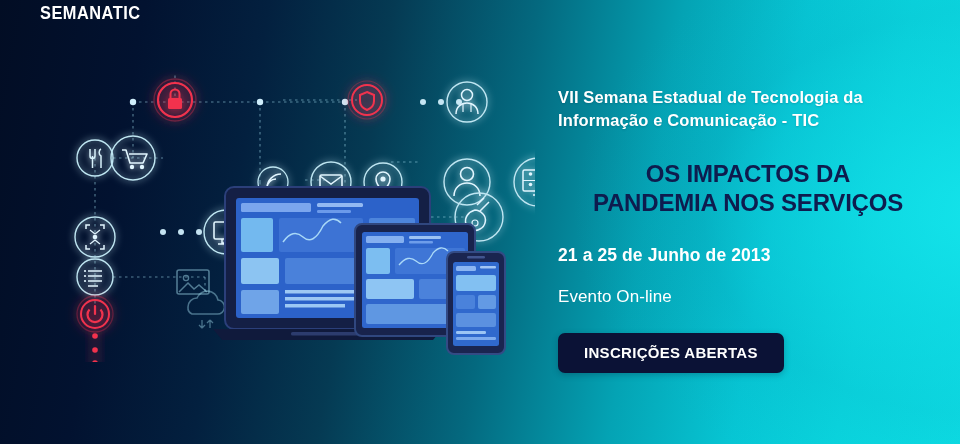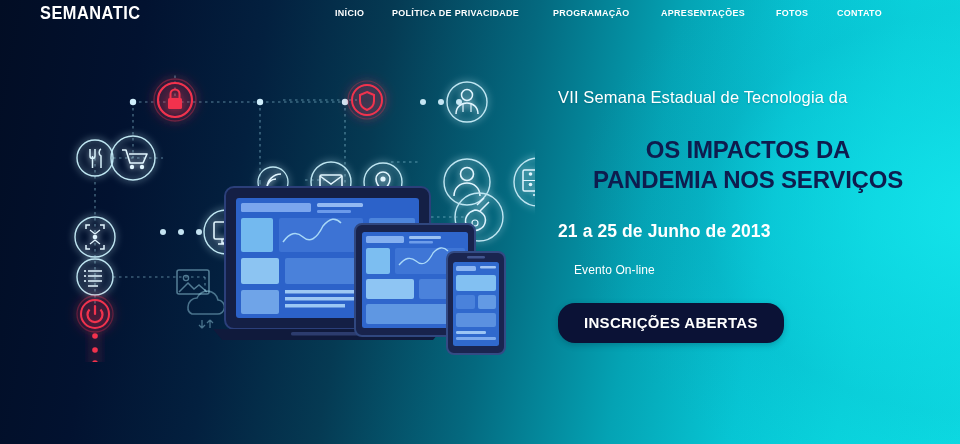--- a/index.html
+++ b/index.html
@@ -102,21 +102,21 @@
   .hero-text {
     position: absolute;
     left: 558px;
     top: 86px;
     width: 380px;
     z-index: 30;
   }
   .kicker {
     color: #ffffff;
     font-size: 16.5px;
-    font-weight: normal;
+    font-weight: bold;
     line-height: 1.42;
     letter-spacing: 0.15px;
     margin: 0;
     text-shadow: 0 1px 2px rgba(0,40,60,0.20);
   }
   .main-title {
     color: #0e1c4e;
     font-size: 24px;
     font-weight: bold;
     line-height: 1.23;
@@ -127,62 +127,49 @@
   }
   .date-line {
     color: #ffffff;
     font-size: 17.5px;
     font-weight: bold;
     margin: 27px 0 0 0;
     letter-spacing: 0.1px;
   }
   .mode-line {
     color: #ffffff;
-    font-size: 12px;
+    font-size: 17px;
     font-weight: normal;
-    margin: 21px 0 0 16px;
+    margin: 21px 0 0 0;
     letter-spacing: 0.1px;
   }
   .cta {
     display: inline-block;
     margin-top: 26px;
     background: #0b1236;
     color: #ffffff;
     font-size: 15px;
     font-weight: bold;
     letter-spacing: 0.3px;
     padding: 11px 26px 12px 26px;
     border: none;
-    border-radius: 17px;
+    border-radius: 7px;
     cursor: pointer;
     font-family: "Liberation Sans", sans-serif;
     box-shadow: 0 2px 6px rgba(0,20,40,0.25);
   }
 </style>
 </head>
 <body>
 
 <div class="page">
 
   <div class="header">
     <div class="logo">SEMANATIC</div>
 
-    <nav class="nav">
-      <a class="nav-item">INÍCIO</a>
-      <span class="nav-sep"></span>
-      <a class="nav-item">POLÍTICA DE PRIVACIDADE</a>
-      <span class="nav-sep"></span>
-      <a class="nav-item">PROGRAMAÇÃO</a>
-      <span class="nav-sep"></span>
-      <a class="nav-item">APRESENTAÇÕES</a>
-      <span class="nav-sep"></span>
-      <a class="nav-item">FOTOS</a>
-      <span class="nav-sep"></span>
-      <a class="nav-item">CONTATO</a>
-    </nav>
   </div>
 
   <div class="illustration">
     <svg width="480" height="300" viewBox="0 0 480 300" xmlns="http://www.w3.org/2000/svg">
       <defs>
         <g id="ic-circle"></g>
         <filter id="redglow" x="-120%" y="-120%" width="340%" height="340%">
           <feGaussianBlur stdDeviation="6" result="b"></feGaussianBlur>
           <feMerge>
               <feMergeNode in="b"></feMergeNode>
@@ -452,20 +439,21 @@
             <circle cx="490.5" cy="122.5" r="1.8"></circle>
         </g>
         <path d="M478,133 h10 M483,129 v4" stroke="#e2f6ff" stroke-width="1.4" fill="none"></path>
       </g>
     </svg>
   </div>
 
   <div class="hero-text">
     <div class="kicker">
       <span>VII Semana Estadual de Tecnologia da</span><br>
+      <span>Informação e Comunicação - TIC</span>
     </div>
 
     <h1 class="main-title">
       <span>OS IMPACTOS DA</span><br>
       <span>PANDEMIA NOS SERVIÇOS</span><br>
     </h1>
 
     <div class="date-line">21 a 25 de Junho de 2013</div>
     <div class="mode-line">Evento On-line</div>
 

